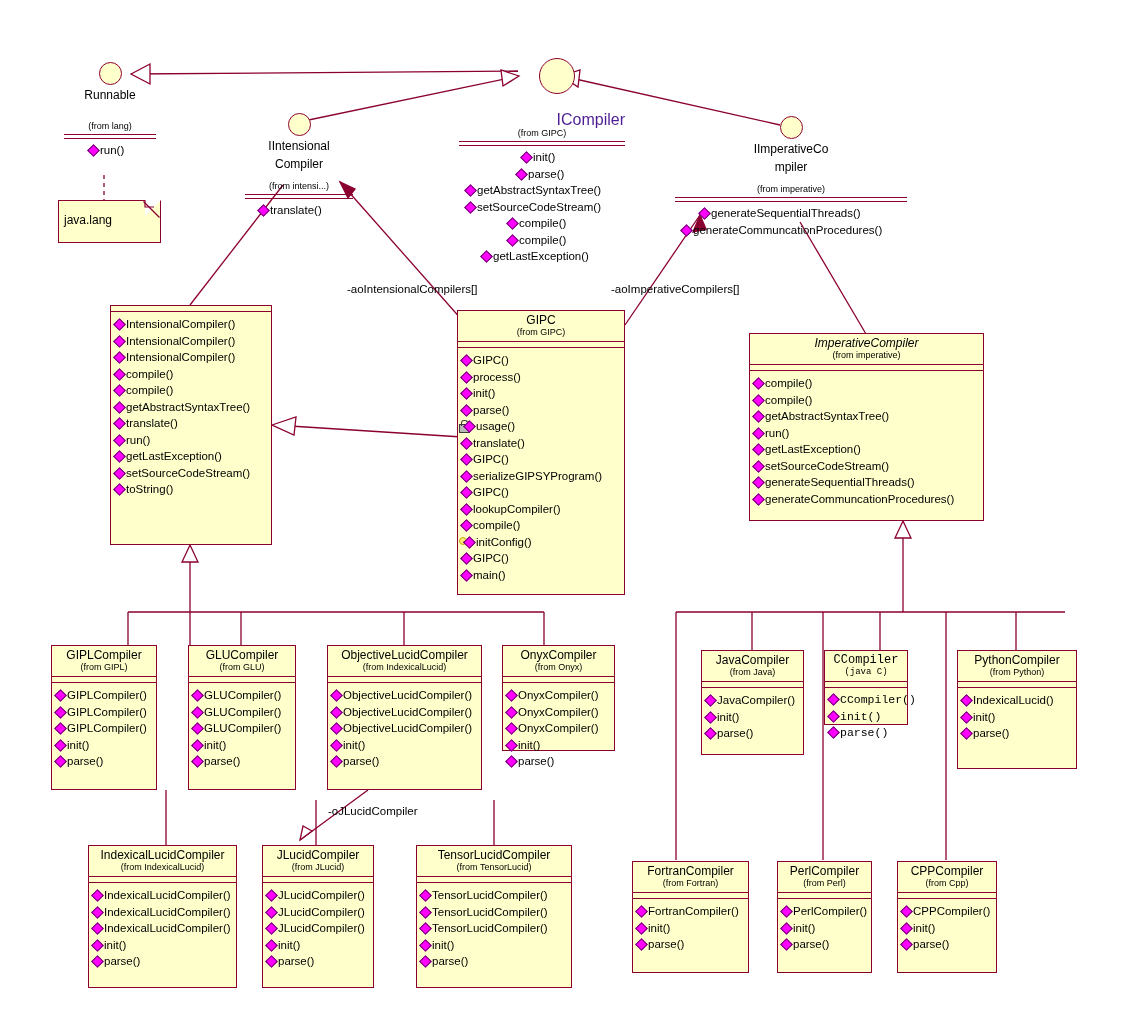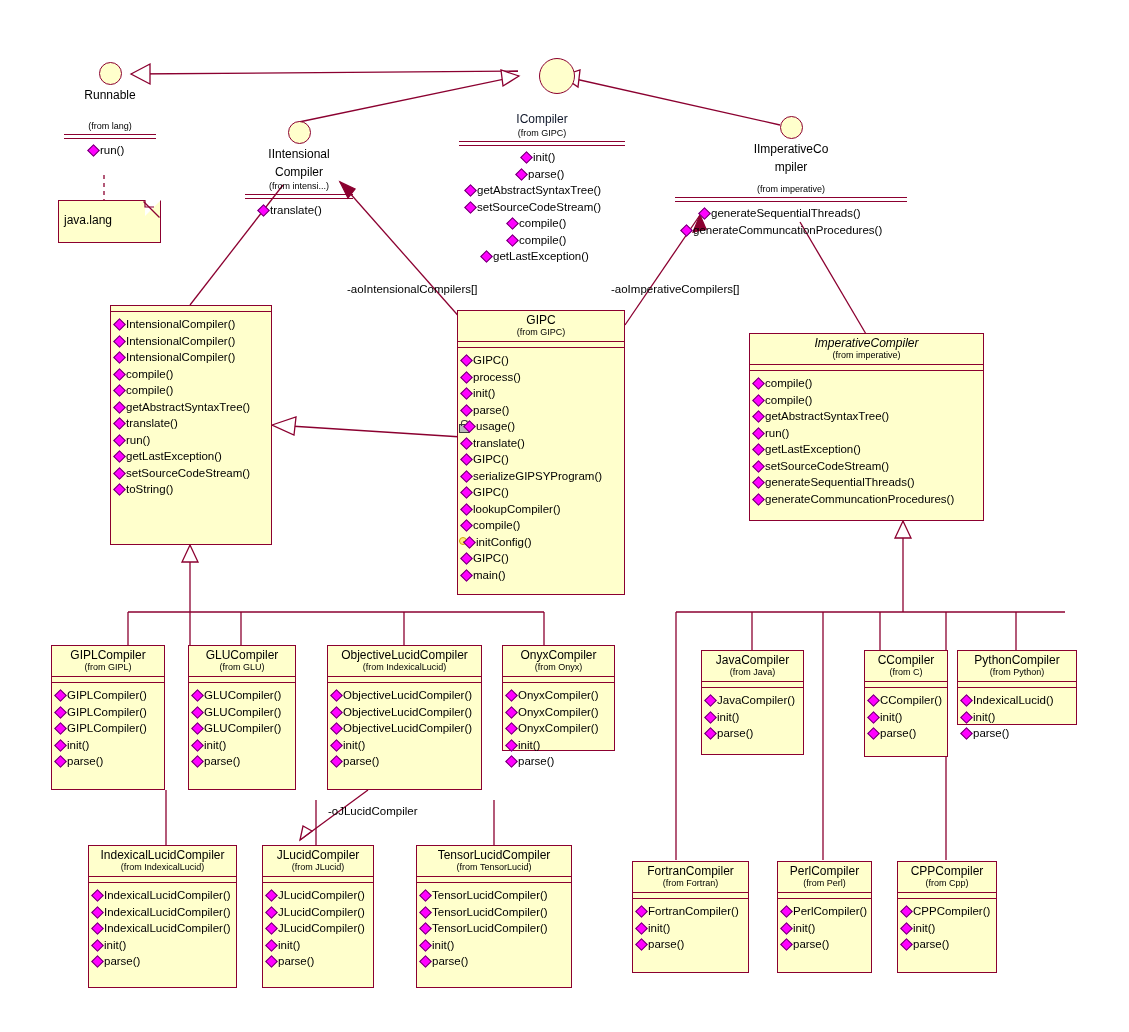--- a/index.html
+++ b/index.html
@@ -30,21 +30,21 @@
   .g.prot::before{content:"";position:absolute;left:0px;top:1px;width:6px;height:6px;border:1.5px solid #CCAA00;border-radius:50%;background:#FFE680;}
   .g.prot::after{content:"";position:absolute;left:4px;top:5px;width:7px;height:2px;background:#CCAA00;}
 
   
   .iface{position:absolute;text-align:center;}
   .iface .ball{width:21px;height:21px;border-radius:50%;background:#FFFFCC;border:1px solid #8B0030;margin:0 auto;}
   .iface .iname{font-size:12px;color:#000;line-height:15px;margin-top:3px;white-space:nowrap;}
 
   
   .ifbox{position:absolute;}
-  .ifbox .ititle{text-align:center;font-size:12px;line-height:15px;color:#0f172a;}
+  .ifbox .ititle{text-align:right;font-size:16px;line-height:15px;color:#4c1d95;}
   .ifbox .ipkg{text-align:center;font-size:9px;line-height:12px;color:#000;}
   .ifbox .rule{border-top:1px solid #8B0030;margin:2px 0 0 0;}
   .ifbox .rule2{border-top:1px solid #8B0030;margin:3px 0 3px 0;}
   .ifbox .iops{text-align:left;}
   .ifbox .iop{font-size:11.5px;line-height:16.5px;color:#000;white-space:nowrap;display:block;}
   .ifbox .iop .g{display:inline-block;width:11px;height:11px;vertical-align:-1px;margin-right:1px;position:relative;}
 
   
   .note{position:absolute;background:#FFFFCC;border:1px solid #8B0030;box-sizing:border-box;}
   .note .corner{position:absolute;right:-1px;top:-1px;width:0;height:0;
@@ -136,21 +136,21 @@
         <path d="M 7 0 L 7 7 L 16 7" stroke="#8B0030" fill="none" stroke-width="1.2" transform="translate(0,0)"></path>
         <path d="M 16 1 L 16 16 L 0.5 16" stroke="#8B0030" fill="none" stroke-width="0"></path>
       </svg>
     <svg style="position:absolute;right:0;top:0;width:17px;height:17px;" viewBox="0 0 17 17">
         <path d="M 0.5 0.5 L 0.5 16.5 L 16.5 16.5" stroke="#8B0030" fill="none" stroke-width="0"></path>
         <path d="M 0.5 0.5 L 16.5 16.5" stroke="#8B0030" fill="none" stroke-width="1.2"></path>
       </svg>
     <div class="ntext">java.lang</div>
   </div>
 
-  <div class="iface" style="left:245px;top:121px;width:108px;">
+  <div class="iface" style="left:245px;top:113px;width:108px;">
     <div class="ball"></div>
     <div class="iname">IIntensional</div>
     <div class="iname">Compiler</div>
   </div>
   <div class="ifbox" style="left:245px;top:180px;width:108px;">
     <div class="ipkg">(from intensi...)</div>
     <div class="rule"></div>
     <div class="rule2"></div>
     <div class="iops" style="padding-left:13px;">
       <span class="iop"><span class="g pub"></span><span>translate()</span></span>
@@ -247,21 +247,21 @@
       <span class="op"><span class="g pub"></span><span>compile()</span></span>
       <span class="op"><span class="g pub"></span><span>getAbstractSyntaxTree()</span></span>
       <span class="op"><span class="g pub"></span><span>run()</span></span>
       <span class="op"><span class="g pub"></span><span>getLastException()</span></span>
       <span class="op"><span class="g pub"></span><span>setSourceCodeStream()</span></span>
       <span class="op"><span class="g pub"></span><span>generateSequentialThreads()</span></span>
       <span class="op"><span class="g pub"></span><span>generateCommuncationProcedures()</span></span>
     </div>
   </div>
 
-  <div class="uclass" style="left:51px;top:645px;width:114px;height:145px;">
+  <div class="uclass" style="left:51px;top:645px;width:106px;height:145px;">
     <div class="hdr">
       <div class="cname">GIPLCompiler</div>
       <div class="pkg">(from GIPL)</div>
     </div>
     <div class="attrs"></div>
     <div class="ops">
       <span class="op"><span class="g pub"></span><span>GIPLCompiler()</span></span>
       <span class="op"><span class="g pub"></span><span>GIPLCompiler()</span></span>
       <span class="op"><span class="g pub"></span><span>GIPLCompiler()</span></span>
       <span class="op"><span class="g pub"></span><span>init()</span></span>
@@ -320,34 +320,34 @@
       <div class="pkg">(from Java)</div>
     </div>
     <div class="attrs"></div>
     <div class="ops">
       <span class="op"><span class="g pub"></span><span>JavaCompiler()</span></span>
       <span class="op"><span class="g pub"></span><span>init()</span></span>
       <span class="op"><span class="g pub"></span><span>parse()</span></span>
     </div>
   </div>
 
-  <div class="uclass" style="left:864px;top:650px;width:84px;height:107px;">
+  <div class="uclass" style="left:824px;top:650px;width:84px;height:75px;font-family:Liberation Mono, monospace;">
     <div class="hdr">
       <div class="cname">CCompiler</div>
-      <div class="pkg">(from C)</div>
+      <div class="pkg">(java C)</div>
     </div>
     <div class="attrs"></div>
     <div class="ops">
       <span class="op"><span class="g pub"></span><span>CCompiler()</span></span>
       <span class="op"><span class="g pub"></span><span>init()</span></span>
       <span class="op"><span class="g pub"></span><span>parse()</span></span>
     </div>
   </div>
 
-  <div class="uclass" style="left:957px;top:650px;width:120px;height:75px;">
+  <div class="uclass" style="left:957px;top:650px;width:120px;height:119px;">
     <div class="hdr">
       <div class="cname">PythonCompiler</div>
       <div class="pkg">(from Python)</div>
     </div>
     <div class="attrs"></div>
     <div class="ops">
       <span class="op"><span class="g pub"></span><span>IndexicalLucid()</span></span>
       <span class="op"><span class="g pub"></span><span>init()</span></span>
       <span class="op"><span class="g pub"></span><span>parse()</span></span>
     </div>

